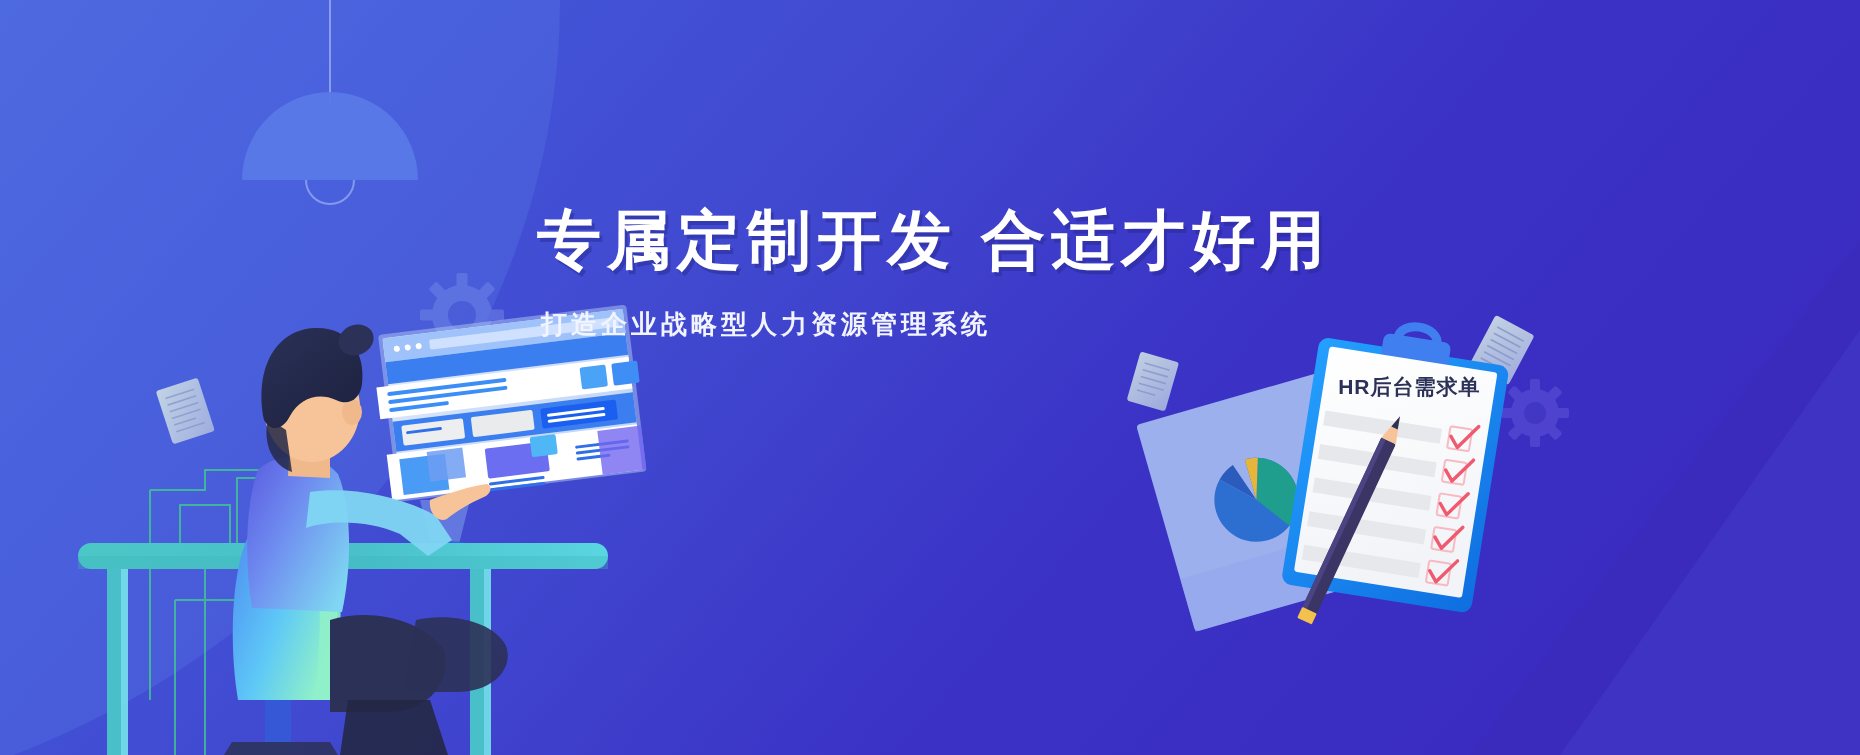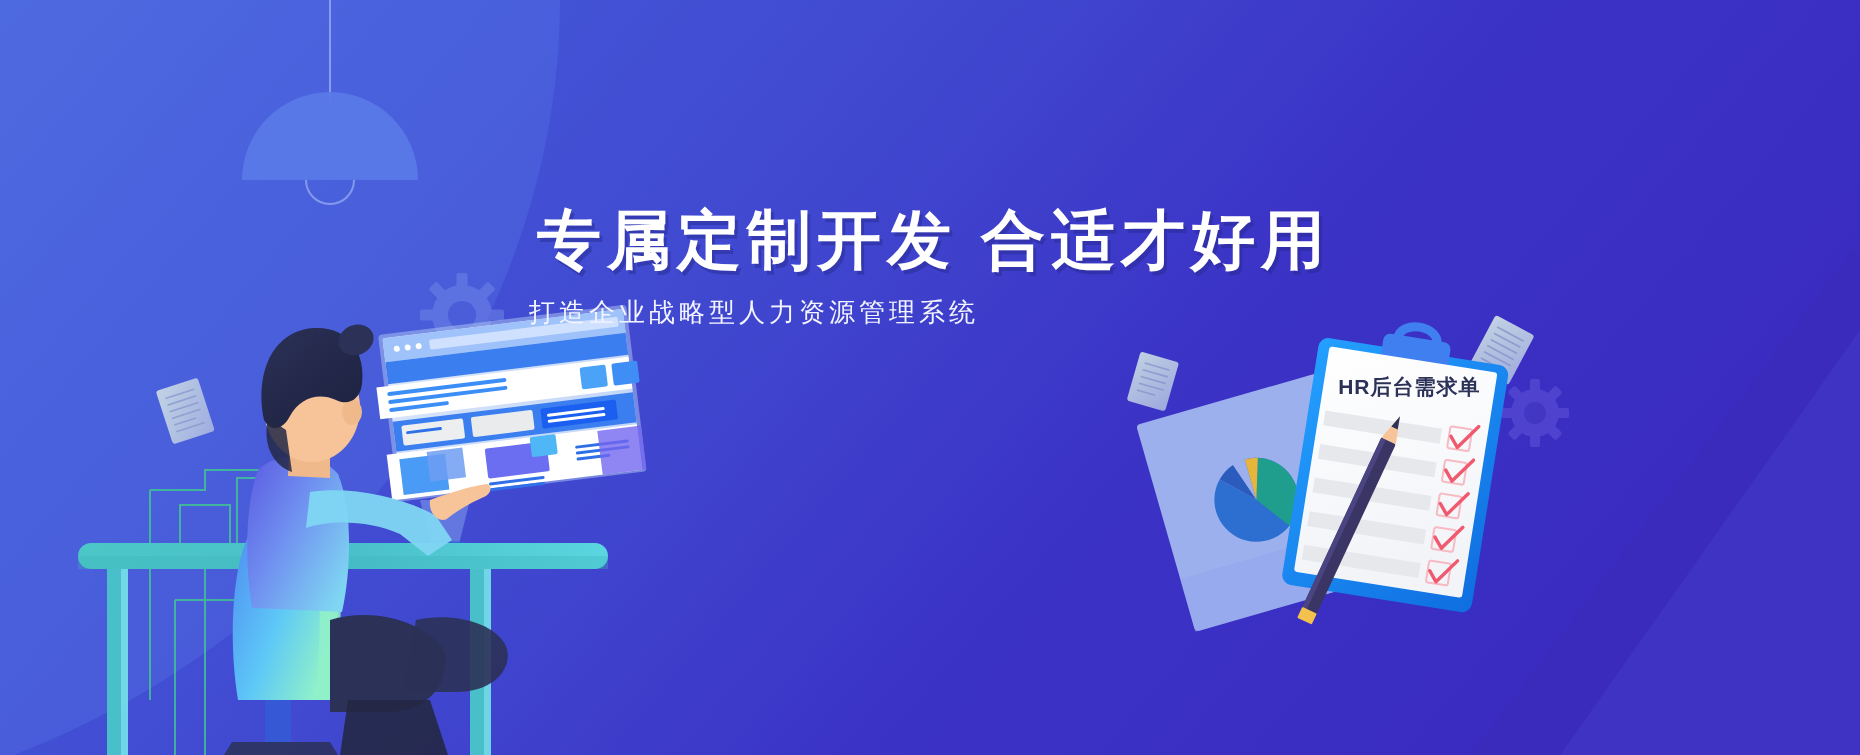--- a/index.html
+++ b/index.html
@@ -13,22 +13,22 @@
 
   
   #headings{position:absolute;left:0;top:0;width:1860px;text-align:center;z-index:40;}
   #title{
     margin:4px;padding:0;position:absolute;left:0;top:205px;width:1860px;
     font-size:64px;line-height:62px;font-weight:bold;color:#ffffff;
     letter-spacing:6px;text-shadow:3px 4px 0 rgba(38,40,140,.45);
     white-space:nowrap;
   }
   #subtitle{
-    margin:0;padding:0;position:absolute;left:0;top:295px;width:1508px;
-    font-size:26px;line-height:34px;font-weight:normal;color:#f2f4ff;
+    margin:12px;padding:0;position:absolute;left:0;top:295px;width:1508px;
+    font-size:26px;line-height:34px;font-weight:bold;color:#f2f4ff;
     letter-spacing:4px;white-space:nowrap;
   }
 </style>
 </head>
 <body>
 
 <div id="banner">
 
   <svg class="svgfull" viewBox="0 0 1860 755">
     <defs>

